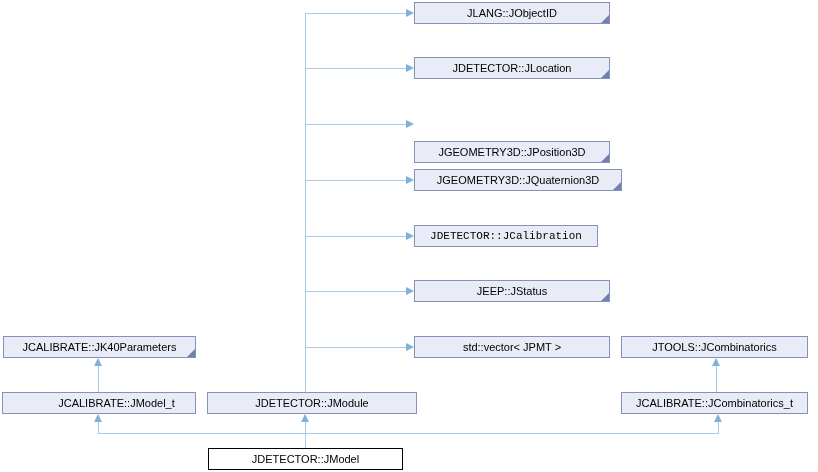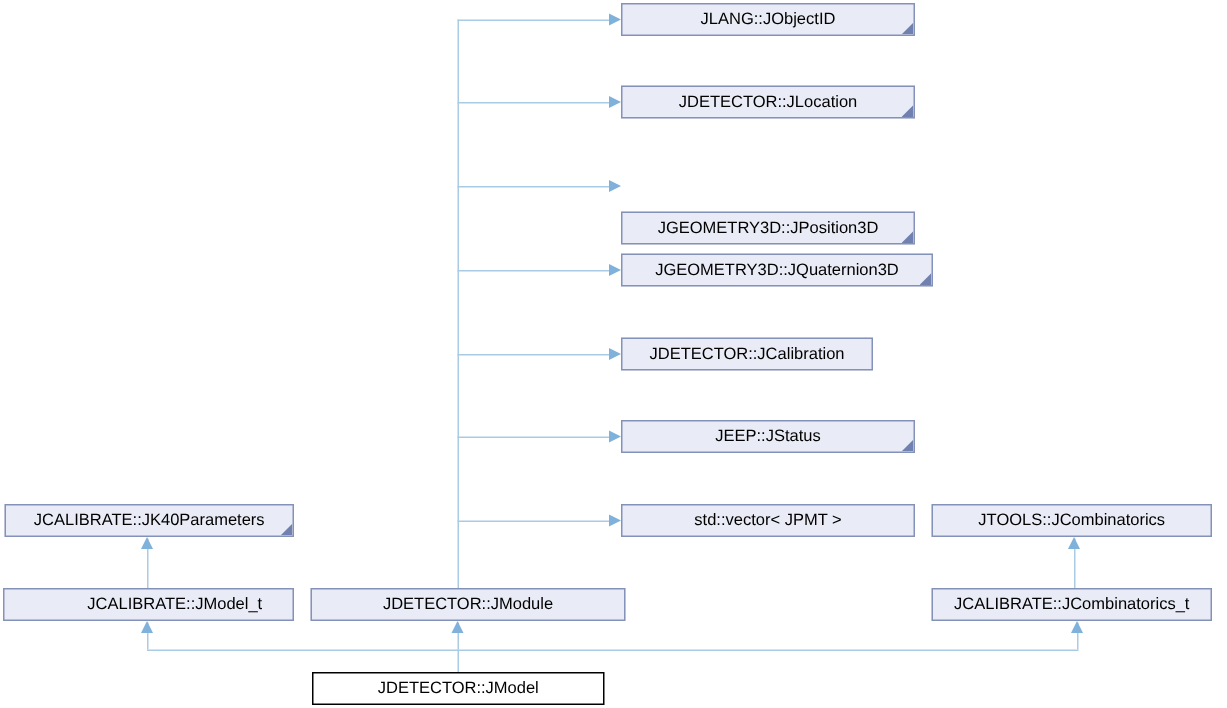--- a/index.html
+++ b/index.html
@@ -114,21 +114,21 @@
   <div class="node" style="left:414px;top:113px;width:196px;margin-top:28px;">
     <span>JGEOMETRY3D::JPosition3D</span>
     <span class="fold"></span>
   </div>
 
   <div class="node" style="left:414px;top:169px;width:208px;">
     <span>JGEOMETRY3D::JQuaternion3D</span>
     <span class="fold"></span>
   </div>
 
-  <div class="node" style="left:414px;top:225px;width:168px;">
+  <div class="node" style="left:414px;top:225px;width:184px;font-family:Liberation Mono, monospace;">
     <span>JDETECTOR::JCalibration</span>
   </div>
 
   <div class="node" style="left:414px;top:336px;width:196px;">
     <span>std::vector&lt; JPMT &gt;</span>
   </div>
 
   <div class="node" style="left:414px;top:280px;width:196px;">
     <span>JEEP::JStatus</span>
     <span class="fold"></span>

